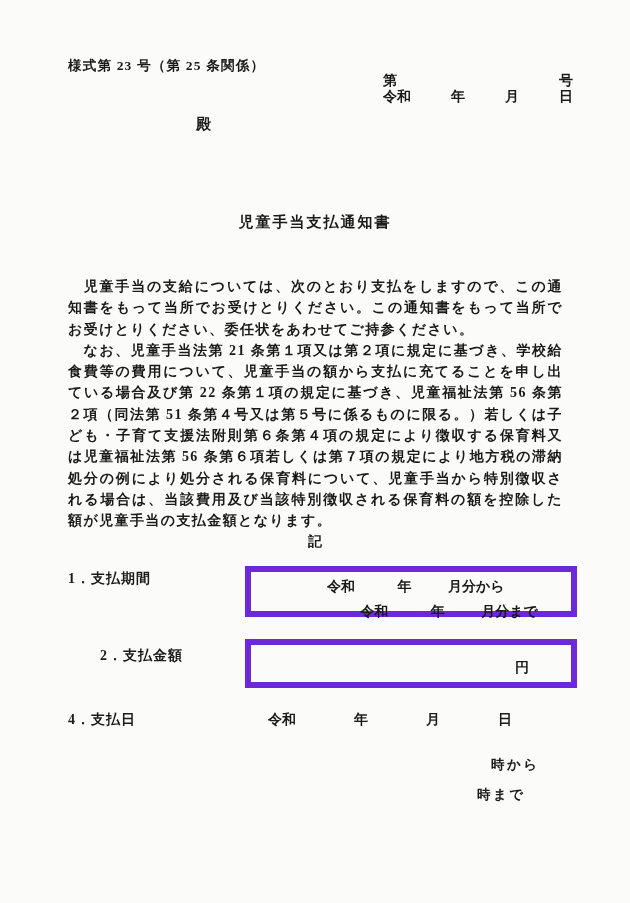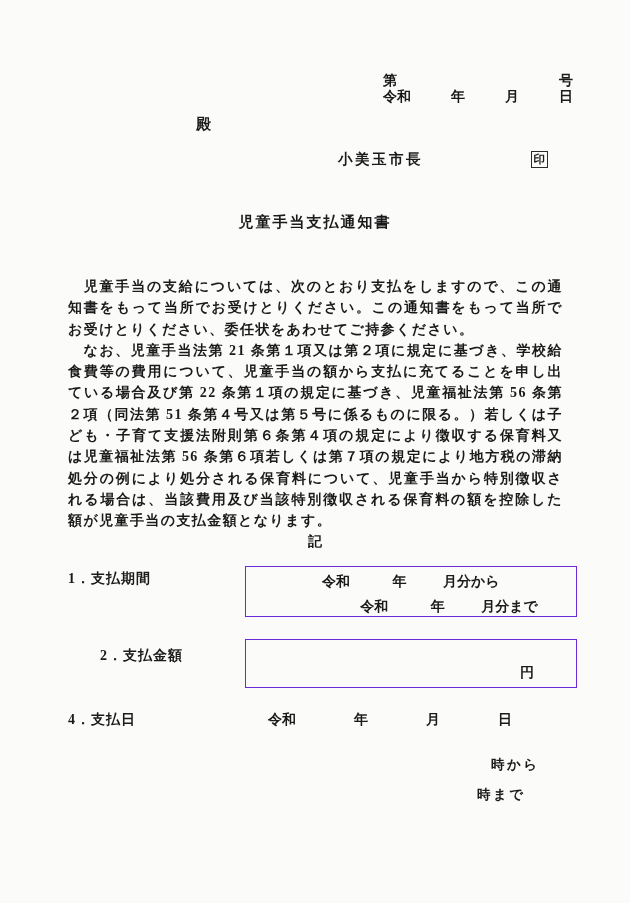--- a/index.html
+++ b/index.html
@@ -103,21 +103,21 @@
   .item-label {
     font-size: 14px;
     letter-spacing: 1px;
     white-space: nowrap;
   }
   .label-1 { left: 68px; top: 570px; }
   .label-2 { left: 68px; top: 647px; margin-left: 32px; }
   .label-3 { left: 68px; top: 711px; }
 
   .field-box {
-    border: 1px solid #6d28d9;
+    border: 6px solid #6d28d9;
     background: transparent;
     box-sizing: border-box;
   }
   .period-box {
     left: 245px; top: 566px;
     width: 332px; height: 51px;
     padding-top: 3px;
   }
   .period-line {
     padding-left: 76px;
@@ -156,40 +156,37 @@
     font-size: 13.5px;
     letter-spacing: 2.5px;
     white-space: nowrap;
   }
 </style>
 </head>
 <body>
 
 <div class="page">
 
+  <div class="abs form-number">様式第 23 号（第 25 条関係）</div>
 
   <div class="abs doc-head">
     <div class="row">
       <span>第</span>
       <span>号</span>
     </div>
     <div class="row">
       <span>令和</span>
       <span>年</span>
       <span>月</span>
       <span>日</span>
     </div>
   </div>
 
   <div class="abs addressee">殿</div>
 
-  <div class="abs sender-row">
-    <span class="sender-name">小美玉市長</span>
-    <span class="seal-box">印</span>
-  </div>
 
   <h1 class="abs doc-title">児童手当支払通知書</h1>
 
   <div class="abs body-text">
     <p>　児童手当の支給については、次のとおり支払をしますので、この通知書をもって当所でお受けとりください。この通知書をもって当所でお受けとりください、委任状をあわせてご持参ください。</p>
     <p>　なお、児童手当法第 21 条第１項又は第２項に規定に基づき、学校給食費等の費用について、児童手当の額から支払に充てることを申し出ている場合及び第 22 条第１項の規定に基づき、児童福祉法第 56 条第２項（同法第 51 条第４号又は第５号に係るものに限る。）若しくは子ども・子育て支援法附則第６条第４項の規定により徴収する保育料又は児童福祉法第 56 条第６項若しくは第７項の規定により地方税の滞納処分の例により処分される保育料について、児童手当から特別徴収される場合は、当該費用及び当該特別徴収される保育料の額を控除した額が児童手当の支払金額となります。</p>
   </div>
 
   <div class="abs record-marker">記</div>
 

